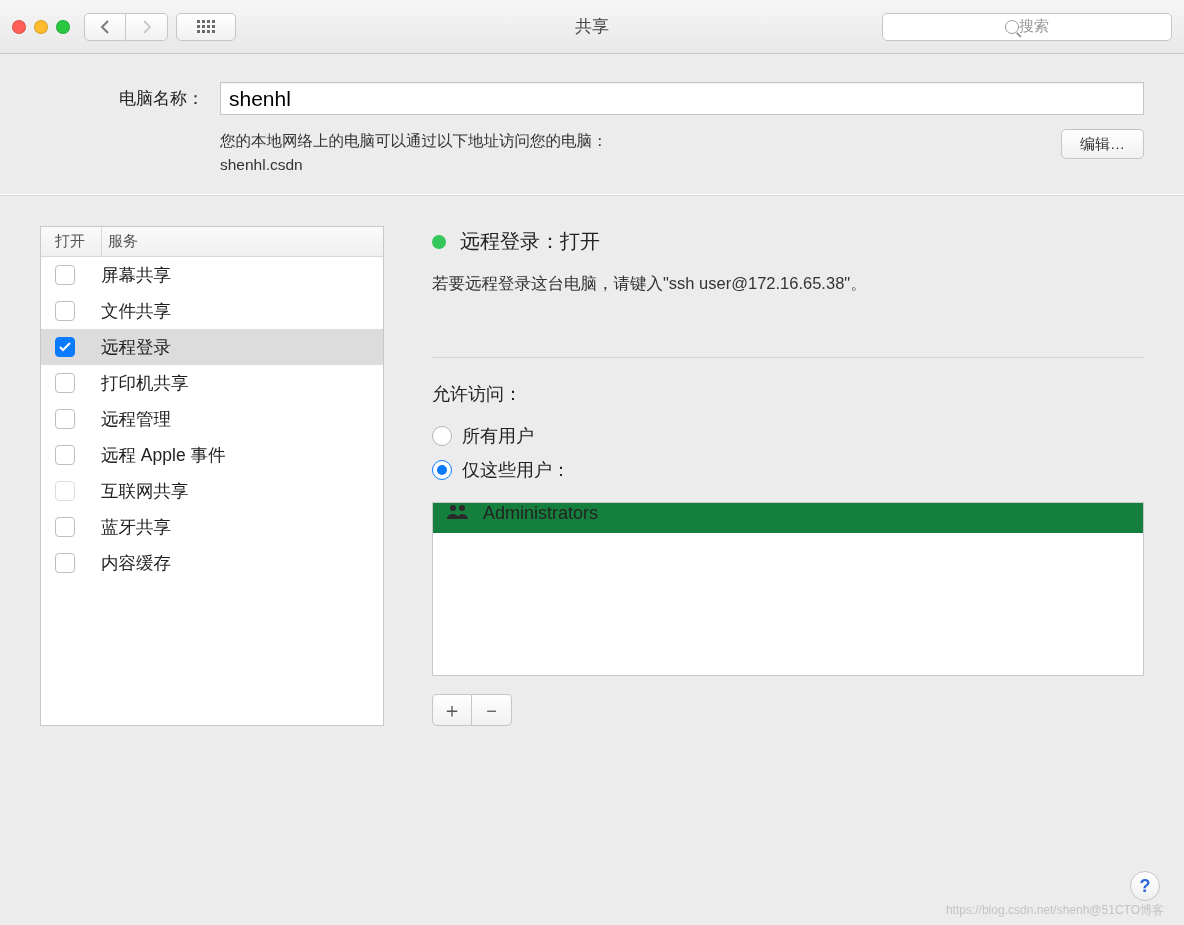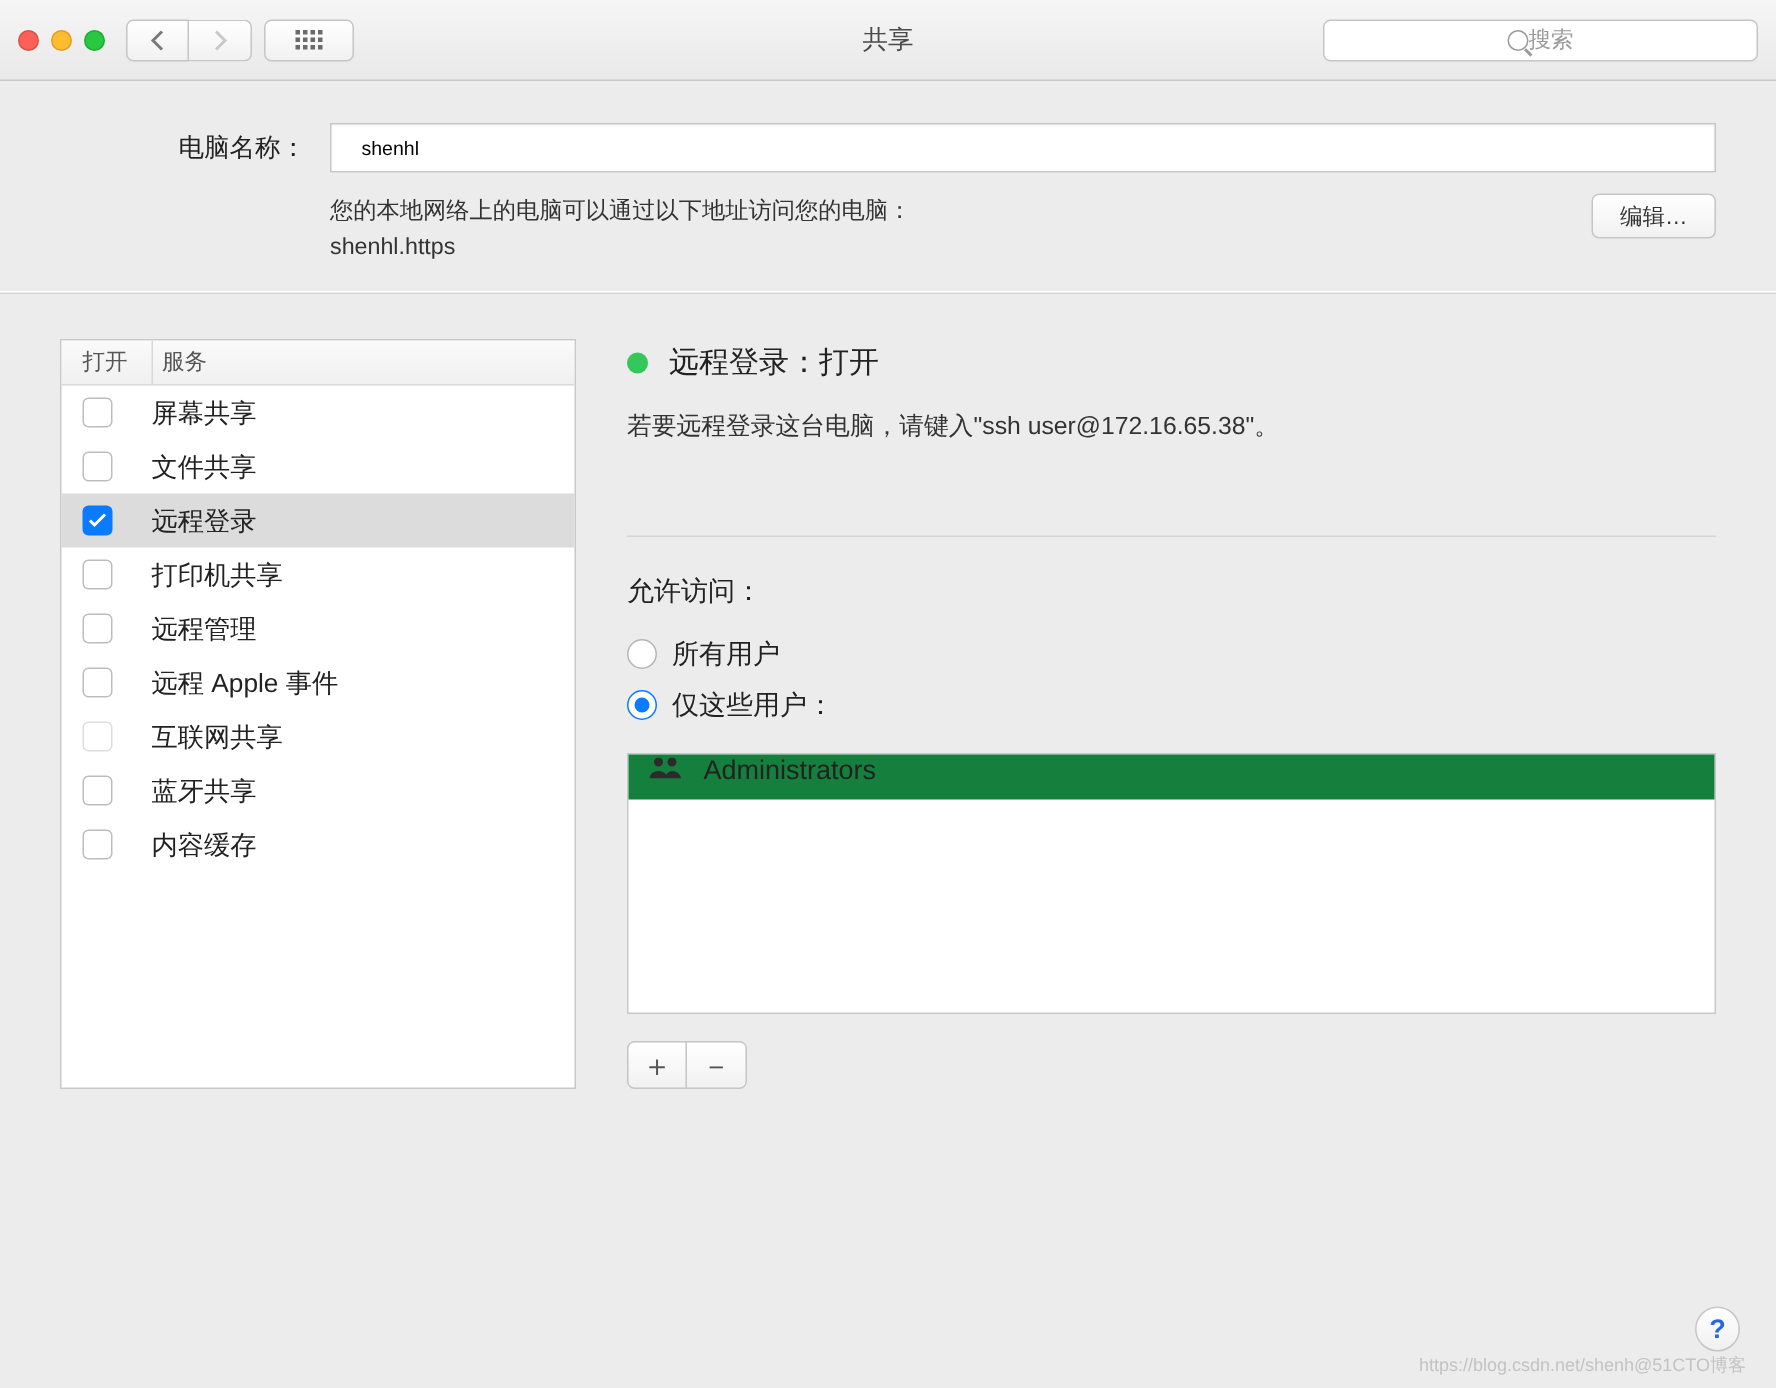--- a/index.html
+++ b/index.html
@@ -72,41 +72,41 @@
     border-bottom:1px solid #d9d9d9;
     box-shadow: inset 0 -1px 0 #fff;
   }
   .row1 { display:flex; align-items:center;}
   .label-col { width:180px; text-align:right; font-size:17px; padding-right:16px;}
   .name-input {
     flex:1; height:33px;
     border:1px solid #c6c6c6;
     background:#fff;
     border-radius:0;
-    padding:0 20px;
-    font-size:13px;
+    padding:0 8px;
+    font-size:21px;
     outline:none;
     box-shadow: inset 0 1px 2px rgba(0,0,0,0.05);
   }
   .row2 { display:flex; margin-top:14px; align-items:flex-start;}
   .desc { font-size:15.5px; color:#333; line-height:1.55;}
   .edit-btn {
     margin-left:auto;
     height:30px;
     padding: 0 18px;
     background:linear-gradient(#ffffff,#f1f1f1);
     border:1px solid #c6c6c6;
     border-radius:5px;
     font-size:15px;
     color:#333;
   }
   
   .section-main {
     display:flex;
-    gap: 34px;
+    gap: 48px;
     padding: 30px 40px 30px 40px;
   }
   
   .services {
     width:344px;
     background:#fff;
     border:1px solid #c8c8c8;
     border-radius:0;
     overflow:hidden;
   }
@@ -235,21 +235,21 @@
 
   <div class="section-top">
     <div class="row1">
       <div class="label-col">电脑名称：</div>
       <input class="name-input" value="shenhl" style="">
     </div>
     <div class="row2">
       <div class="label-col"></div>
       <div class="desc">
         <span>您的本地网络上的电脑可以通过以下地址访问您的电脑：</span><br>
-        <span>shenhl.https</span>
+        <span>shenhl.csdn</span>
       </div>
       <button class="edit-btn">编辑…</button>
     </div>
   </div>
 
   <div class="section-main">
 
     <div class="services">
       <div class="svc-header">
         <div class="col-on">打开</div>

